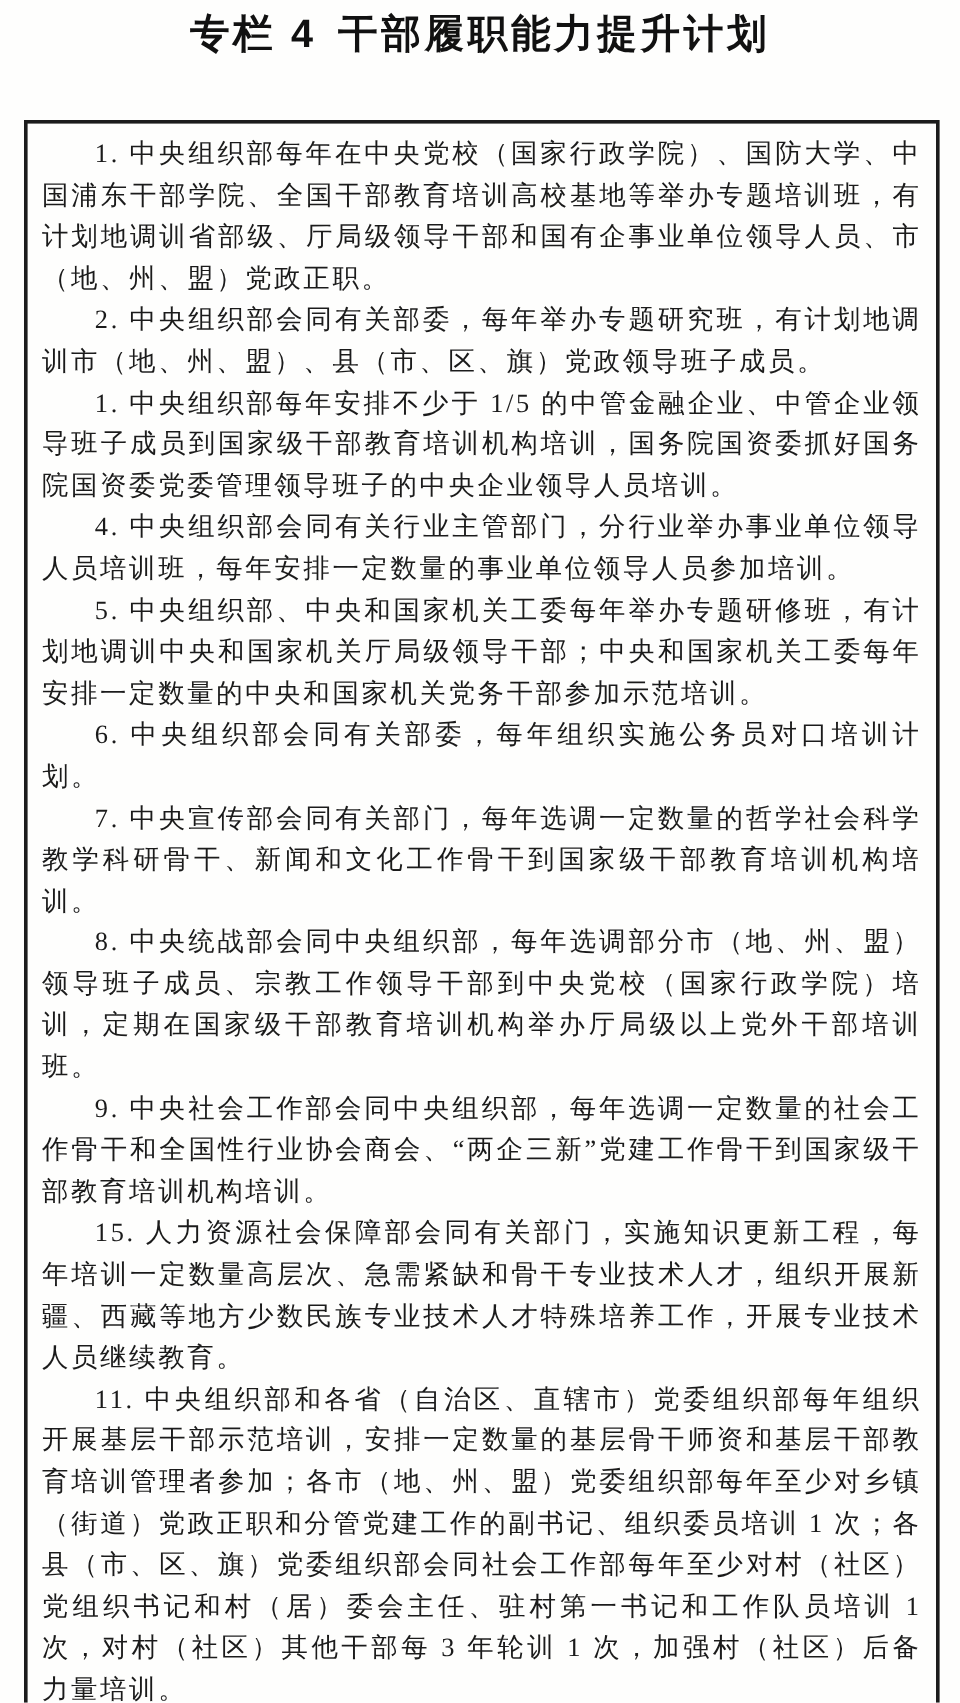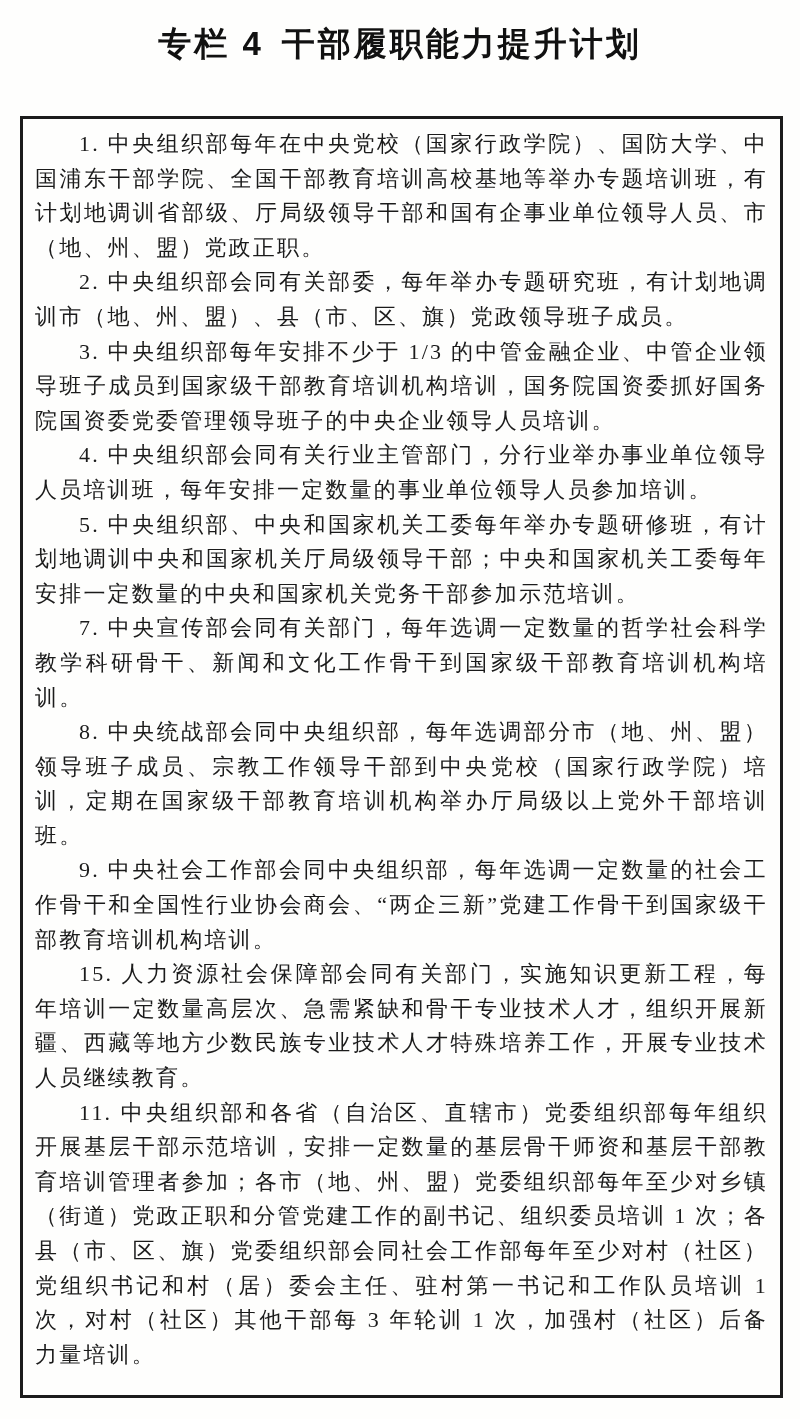--- a/index.html
+++ b/index.html
@@ -12,21 +12,21 @@
     width: 800px;
     height: 1419px;
     background: #fefefd;
     color: #1b1b1b;
     font-family: "Liberation Serif", "DejaVu Serif", serif;
     overflow: hidden;
     box-sizing: border-box;
   }
   .doc-title {
     margin: 0;
-    padding-top: 24px;
+    padding-top: 8px;
     text-align: center;
     font-family: "Liberation Sans", "DejaVu Sans", sans-serif;
     font-weight: bold;
     font-size: 33px;
     line-height: 40px;
     letter-spacing: 3px;
     color: #111111;
   }
   .doc-title .title-label {
     margin-right: 18px;
@@ -54,23 +54,24 @@
 
 <div class="page">
 
   <h1 class="doc-title">
     <span class="title-label">专栏 4</span><span>干部履职能力提升计划</span>
   </h1>
 
   <div class="panel">
     <p class="item">1. 中央组织部每年在中央党校（国家行政学院）、国防大学、中国浦东干部学院、全国干部教育培训高校基地等举办专题培训班，有计划地调训省部级、厅局级领导干部和国有企事业单位领导人员、市（地、州、盟）党政正职。</p>
     <p class="item">2. 中央组织部会同有关部委，每年举办专题研究班，有计划地调训市（地、州、盟）、县（市、区、旗）党政领导班子成员。</p>
-    <p class="item">3. 中央组织部每年安排不少于 1/3 的中管金融企业、中管企业领导班子成员到国家级干部教育培训机构培训，国务院国资委抓好国务院国资委党委管理领导班子的中央企业领导人员培训。</p>
+    <p class="item">1. 中央组织部每年安排不少于 1/5 的中管金融企业、中管企业领导班子成员到国家级干部教育培训机构培训，国务院国资委抓好国务院国资委党委管理领导班子的中央企业领导人员培训。</p>
     <p class="item">4. 中央组织部会同有关行业主管部门，分行业举办事业单位领导人员培训班，每年安排一定数量的事业单位领导人员参加培训。</p>
     <p class="item">5. 中央组织部、中央和国家机关工委每年举办专题研修班，有计划地调训中央和国家机关厅局级领导干部；中央和国家机关工委每年安排一定数量的中央和国家机关党务干部参加示范培训。</p>
+    <p class="item">6. 中央组织部会同有关部委，每年组织实施公务员对口培训计划。</p>
     <p class="item">7. 中央宣传部会同有关部门，每年选调一定数量的哲学社会科学教学科研骨干、新闻和文化工作骨干到国家级干部教育培训机构培训。</p>
     <p class="item">8. 中央统战部会同中央组织部，每年选调部分市（地、州、盟）领导班子成员、宗教工作领导干部到中央党校（国家行政学院）培训，定期在国家级干部教育培训机构举办厅局级以上党外干部培训班。</p>
     <p class="item">9. 中央社会工作部会同中央组织部，每年选调一定数量的社会工作骨干和全国性行业协会商会、“两企三新”党建工作骨干到国家级干部教育培训机构培训。</p>
     <p class="item">15. 人力资源社会保障部会同有关部门，实施知识更新工程，每年培训一定数量高层次、急需紧缺和骨干专业技术人才，组织开展新疆、西藏等地方少数民族专业技术人才特殊培养工作，开展专业技术人员继续教育。</p>
     <p class="item">11. 中央组织部和各省（自治区、直辖市）党委组织部每年组织开展基层干部示范培训，安排一定数量的基层骨干师资和基层干部教育培训管理者参加；各市（地、州、盟）党委组织部每年至少对乡镇（街道）党政正职和分管党建工作的副书记、组织委员培训 1 次；各县（市、区、旗）党委组织部会同社会工作部每年至少对村（社区）党组织书记和村（居）委会主任、驻村第一书记和工作队员培训 1 次，对村（社区）其他干部每 3 年轮训 1 次，加强村（社区）后备力量培训。</p>
 
   </div>
 
 </div>
 

